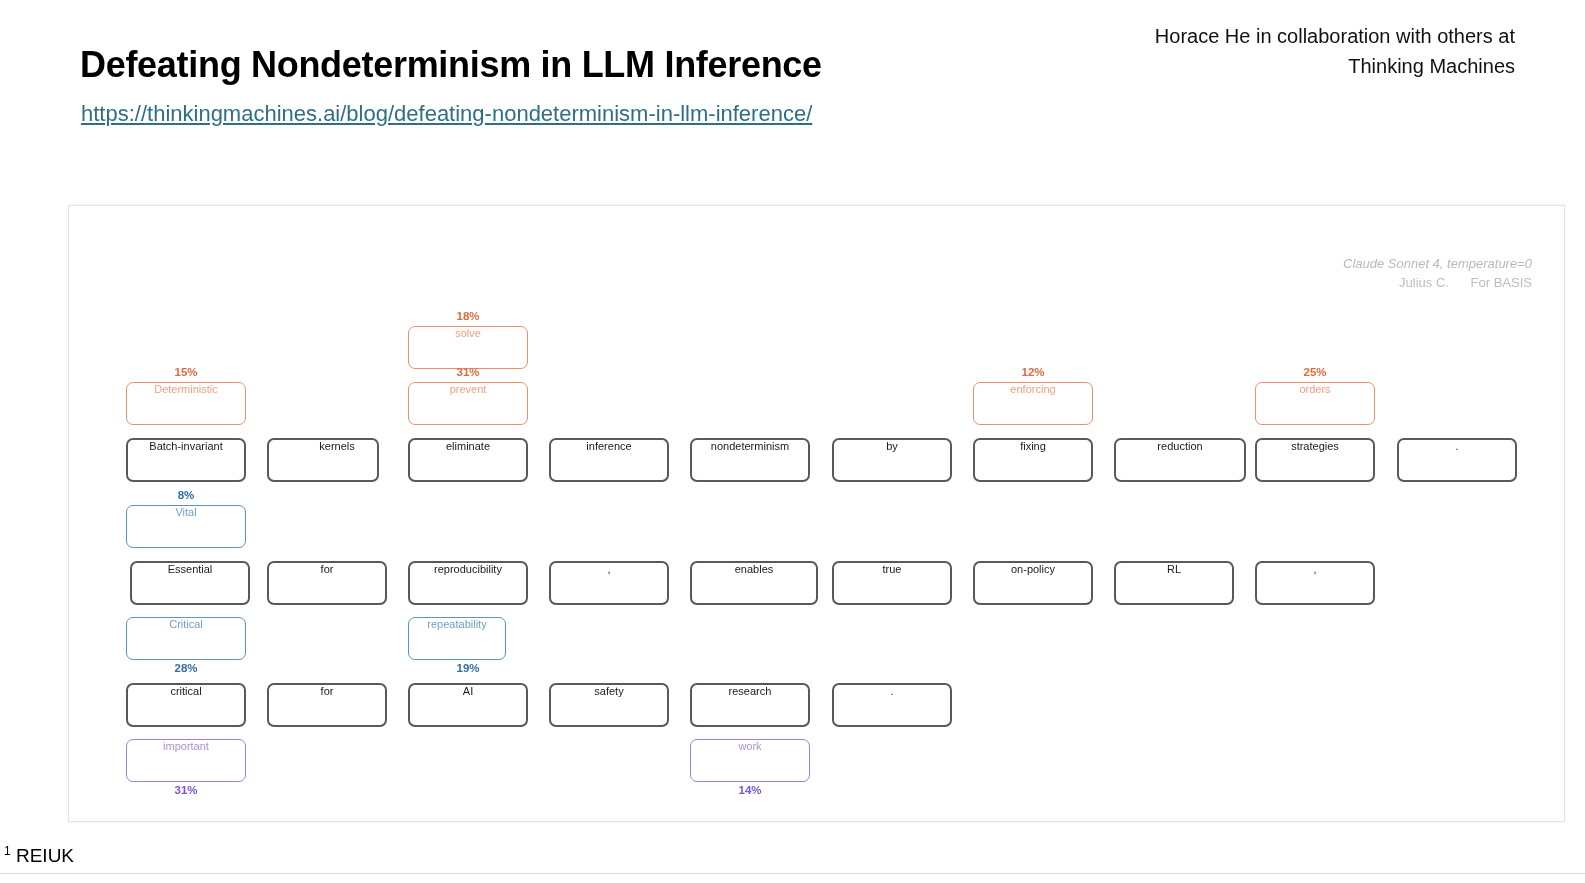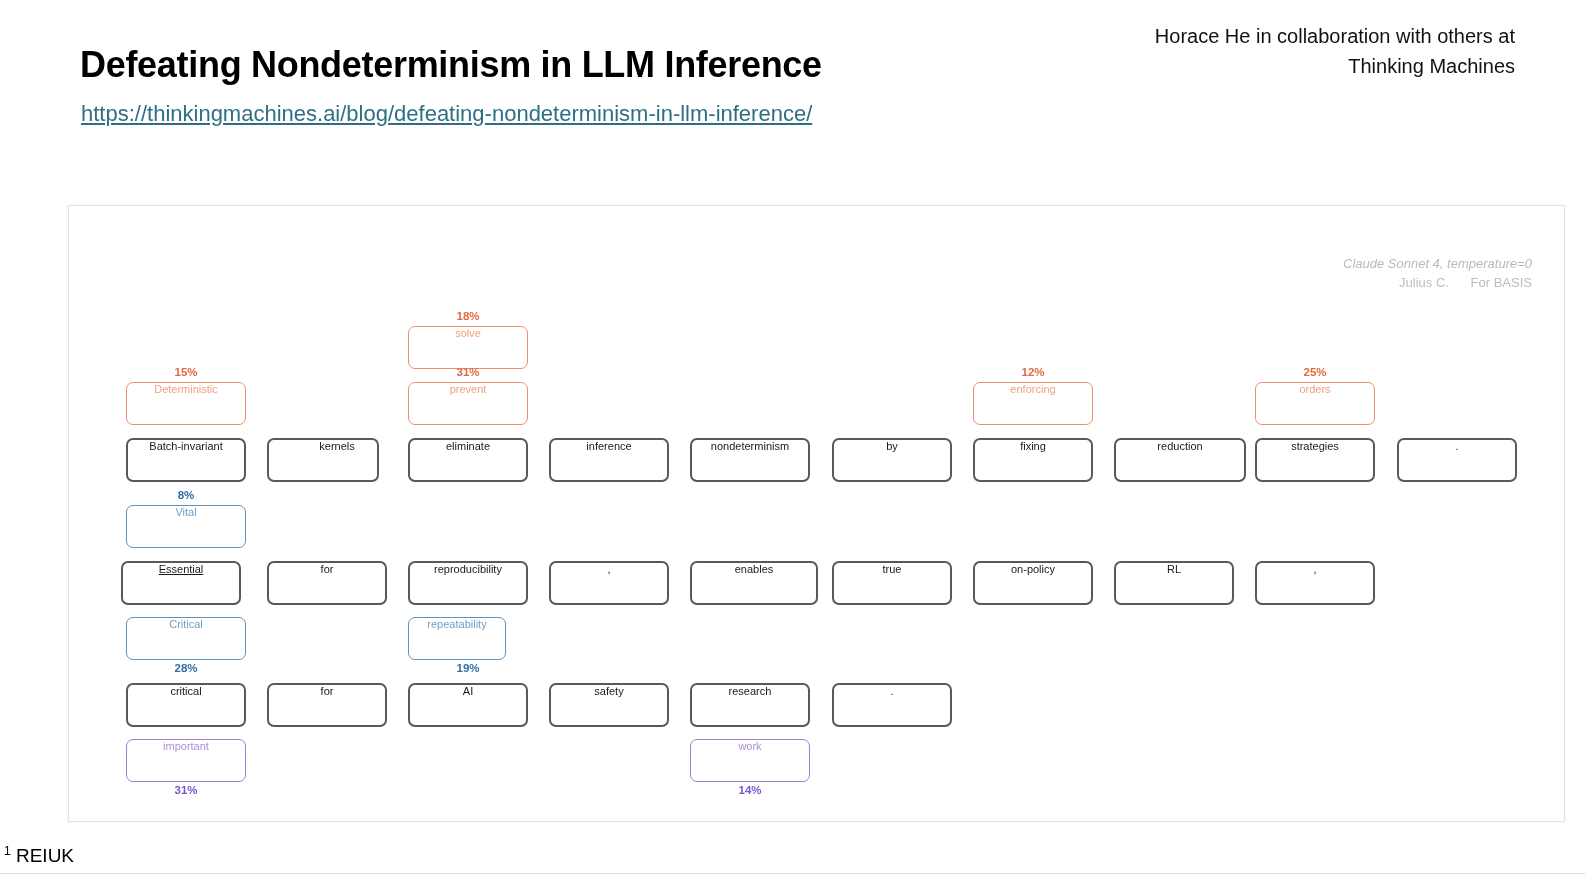--- a/index.html
+++ b/index.html
@@ -168,21 +168,21 @@
       <div class="tok" style="left: 1186px; top: 232px; width: 120px;">
         <span>strategies</span>
       </div>
       <div class="tok" style="left: 1328px; top: 232px; width: 120px;">
         <span>.</span>
       </div>
       <div class="tok alt blue" style="left: 57px; top: 299px; width: 120px;">
         <span>Vital</span>
       </div>
       <div class="pct blue" style="left: 57px; width: 120px; top: 283px;">8%</div>
-      <div class="tok" style="left: 52px; top: 355px; width: 120px; text-decoration: underline;">
+      <div class="tok" style="left: 61px; top: 355px; width: 120px;">
         <span>Essential</span>
       </div>
       <div class="tok" style="left: 198px; top: 355px; width: 120px;">
         <span>for</span>
       </div>
       <div class="tok" style="left: 339px; top: 355px; width: 120px;">
         <span>reproducibility</span>
       </div>
       <div class="tok" style="left: 480px; top: 355px; width: 120px;">
         <span>,</span>

